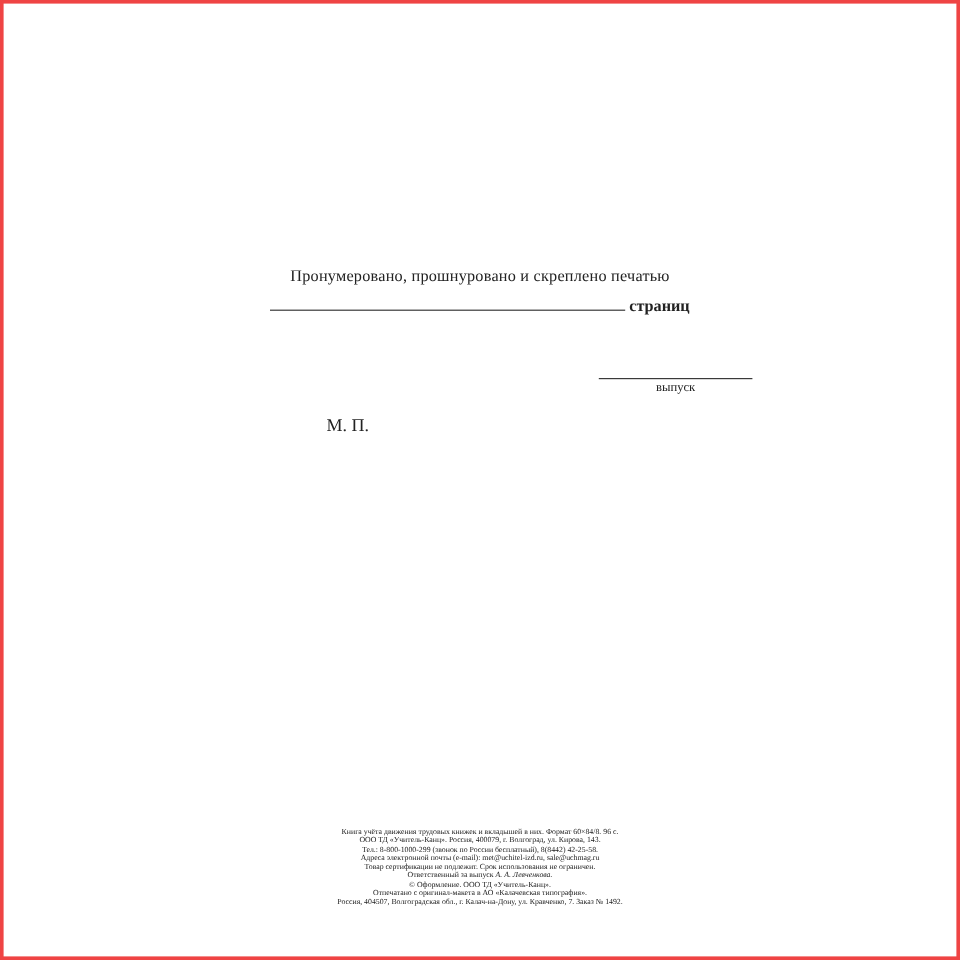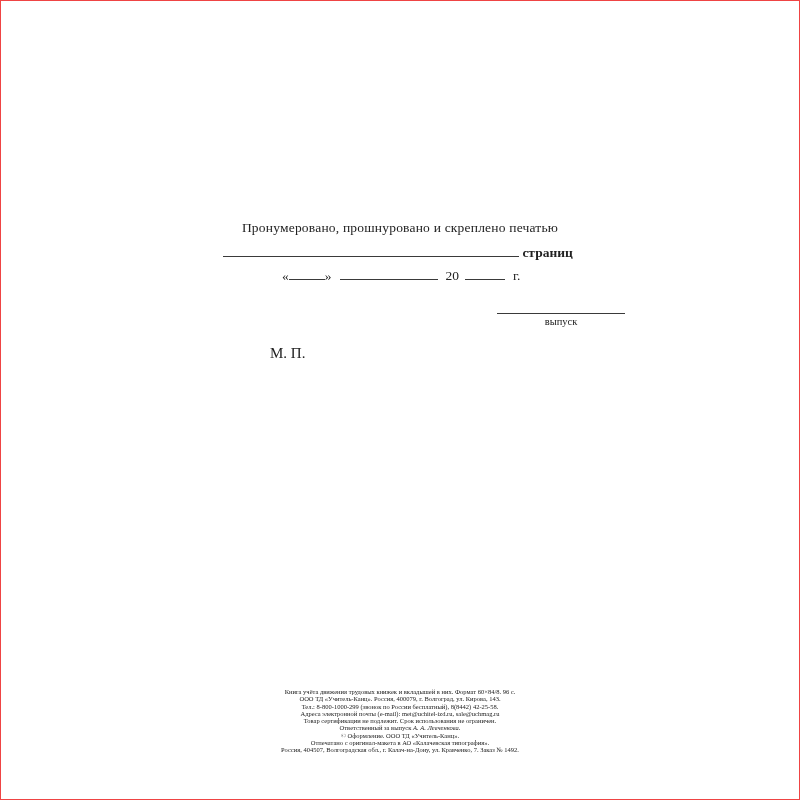--- a/index.html
+++ b/index.html
@@ -7,21 +7,21 @@
     padding: 0;
     background: #ffffff;
   }
   .page {
     position: relative;
     width: 800px;
     height: 800px;
     margin: 0 auto;
     background: #ffffff;
     box-sizing: border-box;
-    border: 1px solid #ef4444;
+    border: 3px solid #ef4444;
     font-family: "Liberation Serif", "DejaVu Serif", serif;
     color: #222222;
     overflow: hidden;
   }
   .title-line {
     position: absolute;
     top: 219px;
     left: 0;
     right: 0;
     text-align: center;
@@ -93,23 +93,20 @@
 
 <div class="page">
 
   <div class="title-line">Пронумеровано, прошнуровано и скреплено печатью</div>
 
   <div class="pages-row">
     <span class="blank pages"></span>
     <span>страниц</span>
   </div>
 
-  <div class="date-row">
-    <span>«</span><span class="blank day"></span><span>»</span><span class="blank month"></span><span>20</span><span class="blank year"></span><span>г.</span>
-  </div>
 
 
   <div class="sig-block right">
     <div class="sig-line"></div>
     <div class="sig-caption">выпуск</div>
   </div>
 
   <div class="stamp">М. П.</div>
 
   <div class="colophon">

